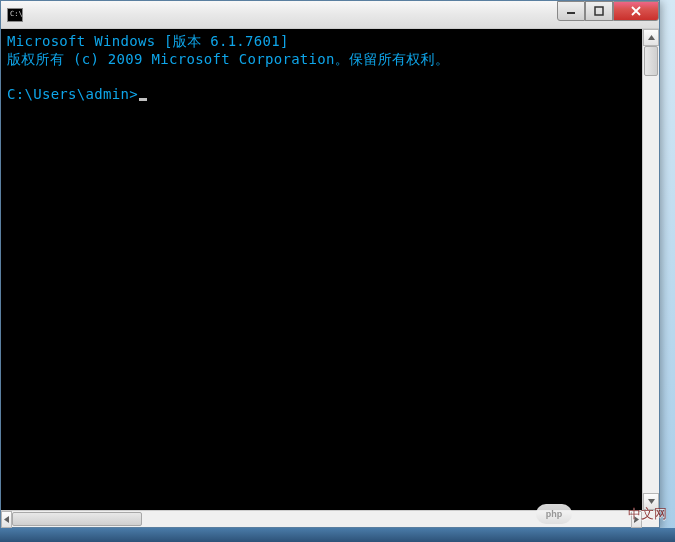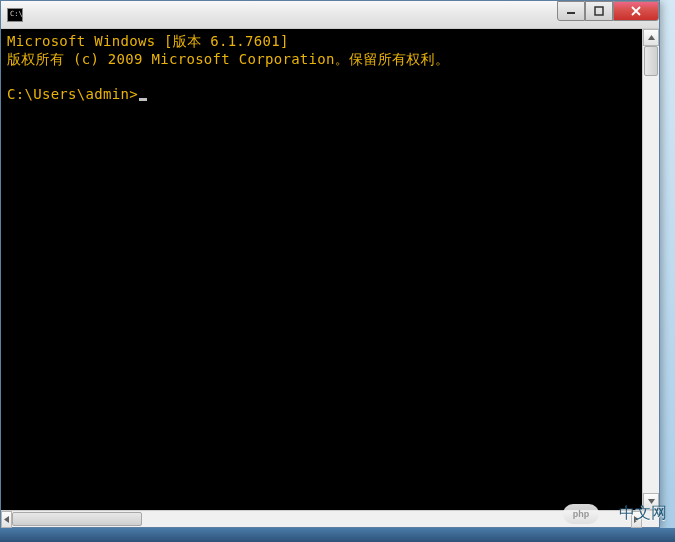--- a/index.html
+++ b/index.html
@@ -92,21 +92,21 @@
     }
     .console-wrap {
       flex: 1;
       display: flex;
       background: #fff;
       position: relative;
     }
     .console {
       flex: 1;
       background: #000;
-      color: #eab308;
+      color: #0ea5e9;
       font-family: "SimSun", "NSimSun", "Consolas", monospace;
       font-size: 14px;
       line-height: 1.25;
       padding: 4px 6px;
       white-space: pre;
       overflow: hidden;
       letter-spacing: 0.3px;
     }
     .cursor {
       display: inline-block;
@@ -192,39 +192,40 @@
       background: rgba(255,255,255,0.5);
       border: 1px solid rgba(120,140,160,0.5);
       border-radius: 3px;
     }
     .watermark {
       position: absolute;
       right: 8px;
       bottom: 18px;
       display: flex;
       align-items: center;
-      gap: 20px;
+      gap: 8px;
       opacity: 0.85;
     }
     .watermark-logo {
       width: 36px;
       height: 20px;
       background: linear-gradient(to bottom, #fff, #ddd);
       border-radius: 10px;
       display: flex;
       align-items: center;
       justify-content: center;
       font-size: 9px;
       font-weight: bold;
       color: #888;
     }
     .watermark-text {
-      font-size: 16px;
-      color: #0c4a6e;
+      font-size: 13px;
+      color: #7f1d1d;
       text-shadow: 0 1px 0 #fff;
+      margin-left: 48px;
     }
   </style>
 </head>
 <body>
 
 <div class="bg-item"></div>
 
 <div class="window">
   <div class="titlebar">
     <div class="titlebar-icon">

